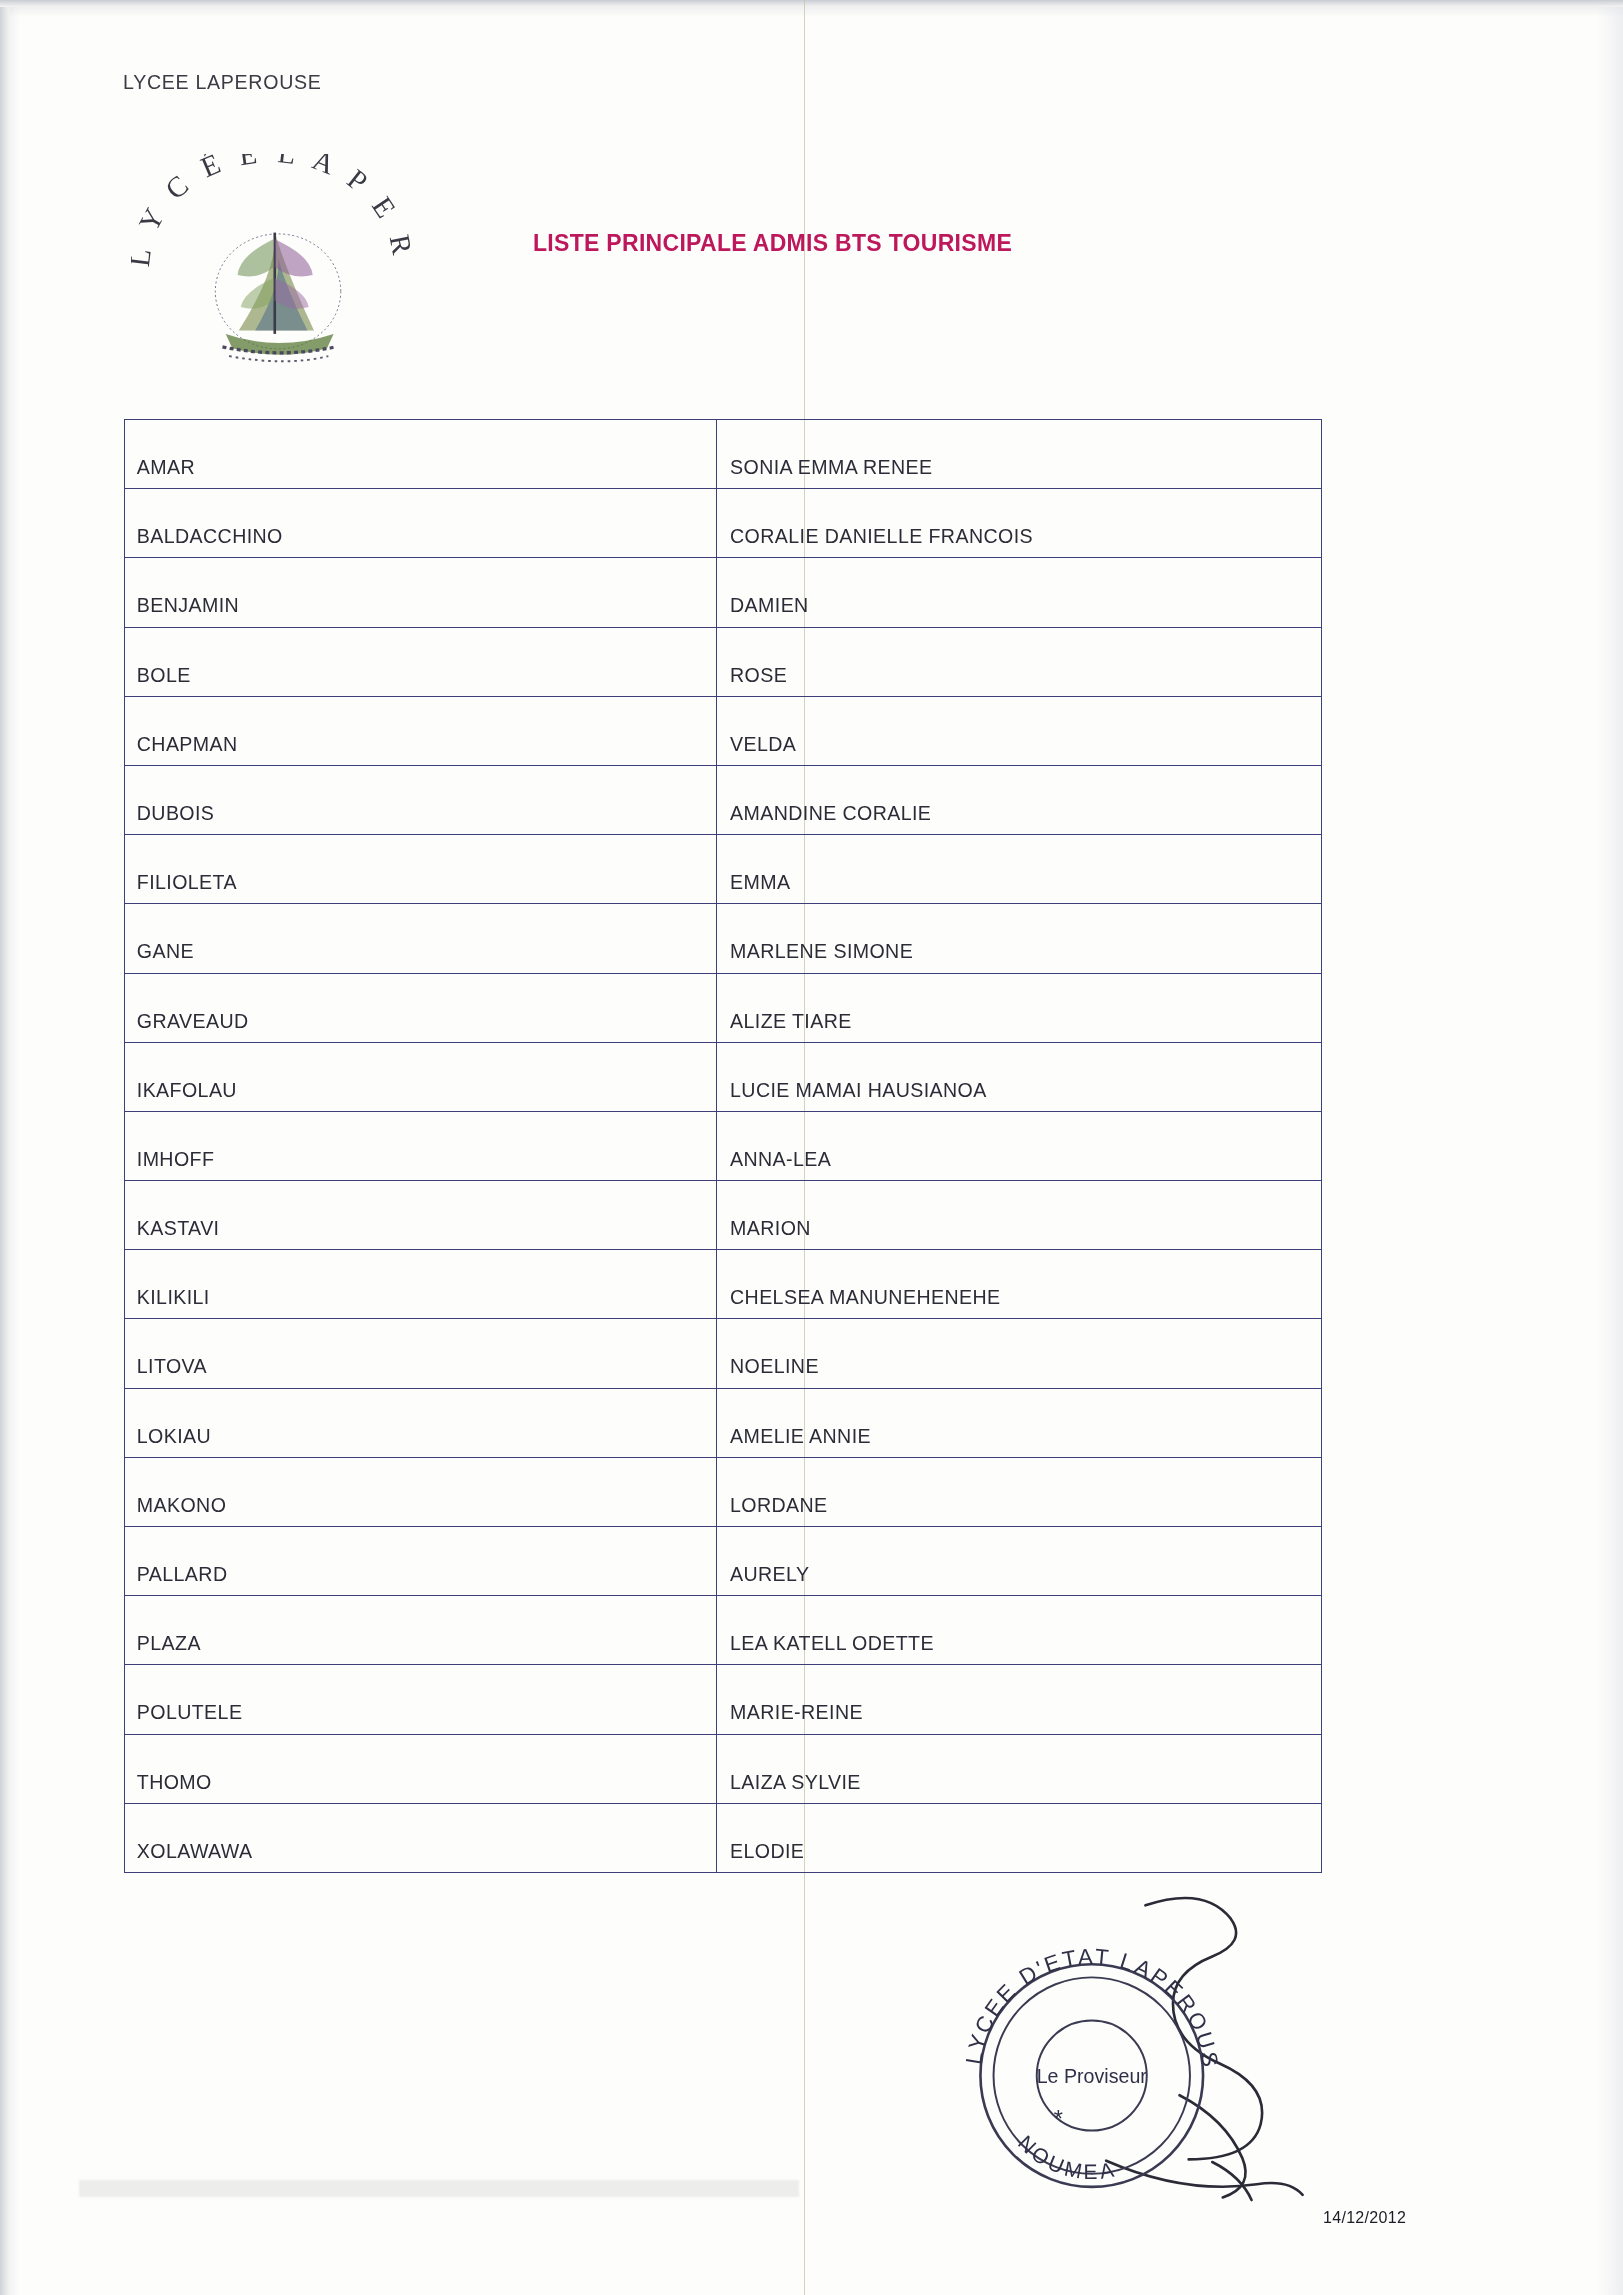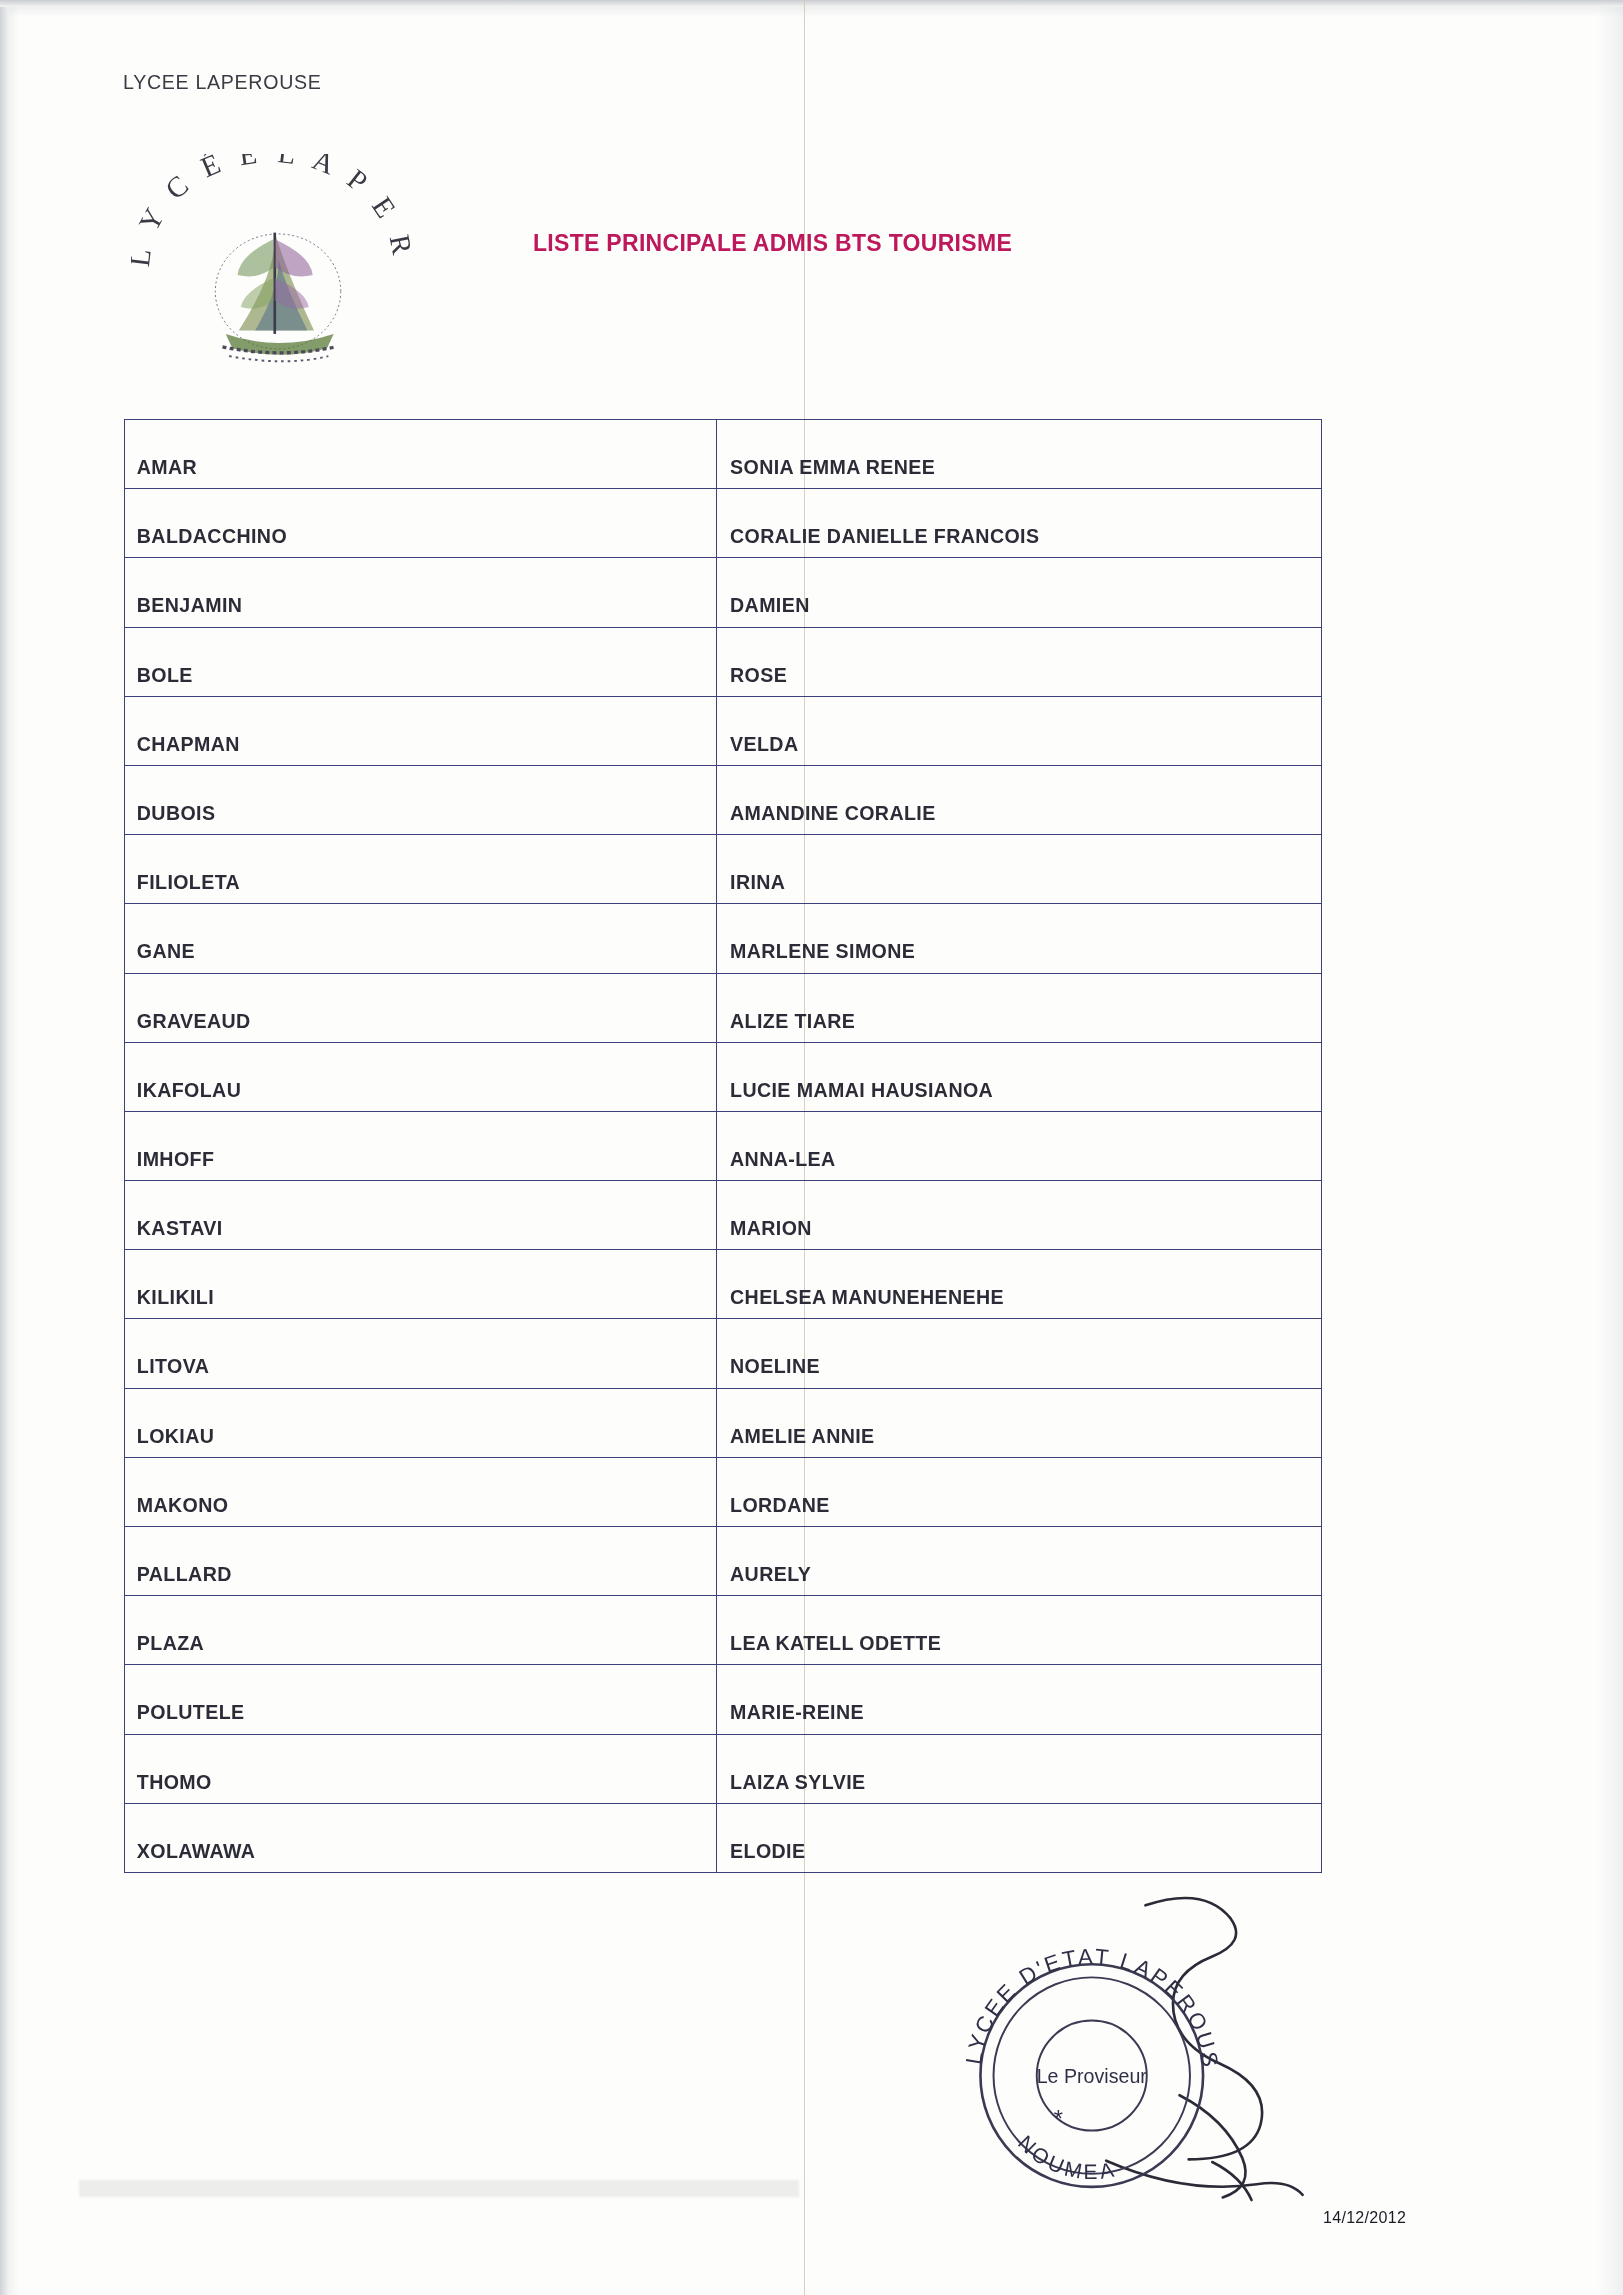--- a/index.html
+++ b/index.html
@@ -100,21 +100,20 @@
   }
   table.names td {
     border: 1.3px solid #3c3f7a;
     height: 59px;
     padding: 0 0 0 11.8px;
     font-size: 19.6px;
     color: #2c2c38;
     letter-spacing: 0.4px;
     vertical-align: bottom;
     padding-bottom: 9.2px;
-    font-weight: bold;
   }
   table.names td.col-nom { width: 49.5%; }
   table.names td.col-prenom { width: 50.5%; padding-left: 13px; }
 
   
   .stamp {
     position: absolute;
     left: 949px;
     top: 1879px;
     width: 406px;
@@ -191,21 +190,21 @@
         <tr>
             <td class="col-nom">CHAPMAN</td>
             <td class="col-prenom">VELDA</td>
           </tr>
         <tr>
             <td class="col-nom">DUBOIS</td>
             <td class="col-prenom">AMANDINE CORALIE</td>
           </tr>
         <tr>
             <td class="col-nom">FILIOLETA</td>
-            <td class="col-prenom">IRINA</td>
+            <td class="col-prenom">EMMA</td>
           </tr>
         <tr>
             <td class="col-nom">GANE</td>
             <td class="col-prenom">MARLENE SIMONE</td>
           </tr>
         <tr>
             <td class="col-nom">GRAVEAUD</td>
             <td class="col-prenom">ALIZE TIARE</td>
           </tr>
         <tr>

